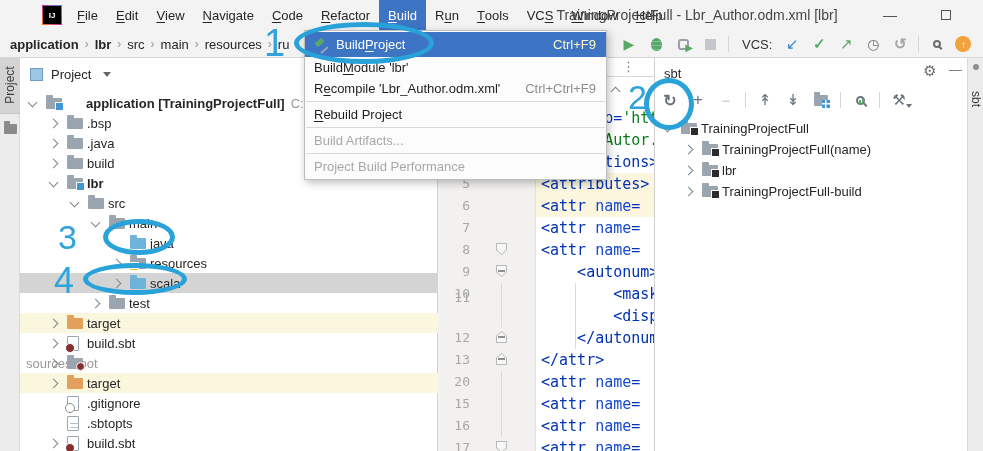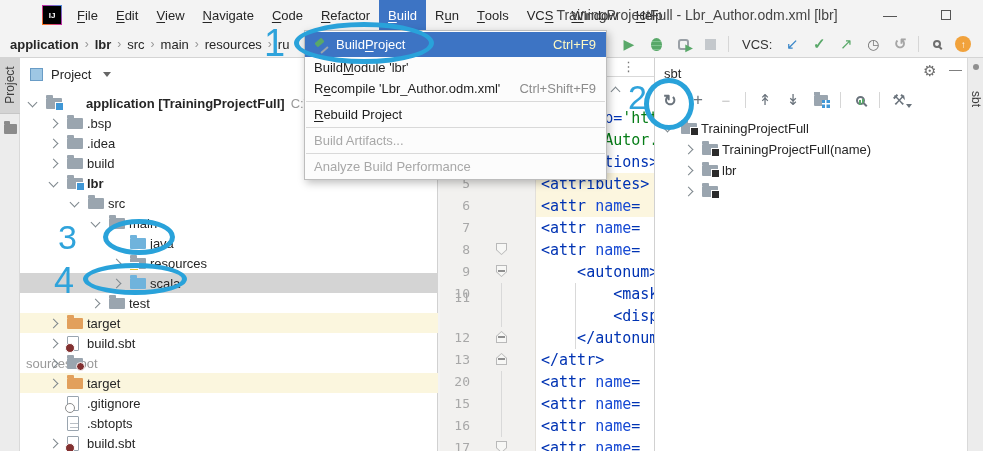--- a/index.html
+++ b/index.html
@@ -275,21 +275,21 @@
         <span class="dim">C:\vcs\git</span>
       </div>
       <div class="trow" style="top: 55px;">
         <span class="chev right" style="left: 30px;"></span>
         <span class="fold" style="left: 47px;"></span>
         <span class="lbl" style="margin-left: 67px;">.bsp</span>
       </div>
       <div class="trow" style="top: 75px;">
         <span class="chev right" style="left: 30px;"></span>
         <span class="fold" style="left: 47px;"></span>
-        <span class="lbl" style="margin-left: 67px;">.idea</span>
+        <span class="lbl" style="margin-left: 67px;">.java</span>
       </div>
       <div class="trow" style="top: 95px;">
         <span class="chev right" style="left: 30px;"></span>
         <span class="fold" style="left: 47px;"></span>
         <span class="lbl" style="margin-left: 67px;">build</span>
       </div>
       <div class="trow" style="top: 115px;">
         <span class="chev down" style="left: 30px;"></span>
         <span class="fold badge-mod" style="left: 47px;"></span>
         <span class="lbl b" style="margin-left: 67px;">lbr</span>
@@ -457,39 +457,40 @@
         <span class="dim"> (name)</span>
       </div>
       <div class="strow" style="top: 102px;">
         <span class="chev right" style="left: 30px;"></span>
         <span class="fold badge-blk" style="left: 47px;"></span>
         <span class="lbl" style="margin-left: 67px;">lbr</span>
       </div>
       <div class="strow" style="top: 123px;">
         <span class="chev right" style="left: 30px;"></span>
         <span class="fold badge-blk" style="left: 47px;"></span>
+        <span class="lbl" style="margin-left: 67px;">TrainingProjectFull-build</span>
       </div>
     </div>
 </div>
 
 <div id="rstripe" class="abs">
   <div id="rdot" class="abs"></div>
   <div id="rstripe-label">sbt</div>
 </div>
 
 <div id="popup" class="abs">
     <div class="pitem first sel"><span class="hammer"></span>Build <u>P</u>roject<span class="pshort">Ctrl+F9</span></div>
     <div class="pitem">Build <u>M</u>odule 'lbr'</div>
-    <div class="pitem">R<u>e</u>compile 'Lbr_Author.odm.xml'<span class="pshort">Ctrl+Shift+F9</span></div>
+    <div class="pitem">R<u>e</u>compile 'Lbr_Author.odm.xml'<span class="pshort">Ctrl+Ctrl+F9</span></div>
     <div class="psep"></div>
     <div class="pitem"><u>R</u>ebuild Project</div>
     <div class="psep"></div>
     <div class="pitem dis">Build Artifacts...</div>
     <div class="psep"></div>
-    <div class="pitem dis">Analyze Build Performance</div>
+    <div class="pitem dis">Project Build Performance</div>
   </div>
 
 <div id="d1" class="abs ann-digit anno">1</div>
 <div id="e1" class="abs ann-ellipse anno"></div>
 <div id="d2" class="abs ann-digit anno">2</div>
 <div id="e2" class="abs ann-ellipse anno"></div>
 <div id="d3" class="abs ann-digit anno">3</div>
 <div id="e3" class="abs ann-ellipse anno"></div>
 <div id="d4" class="abs ann-digit anno">4</div>
 <div id="e4" class="abs ann-ellipse anno"></div>

